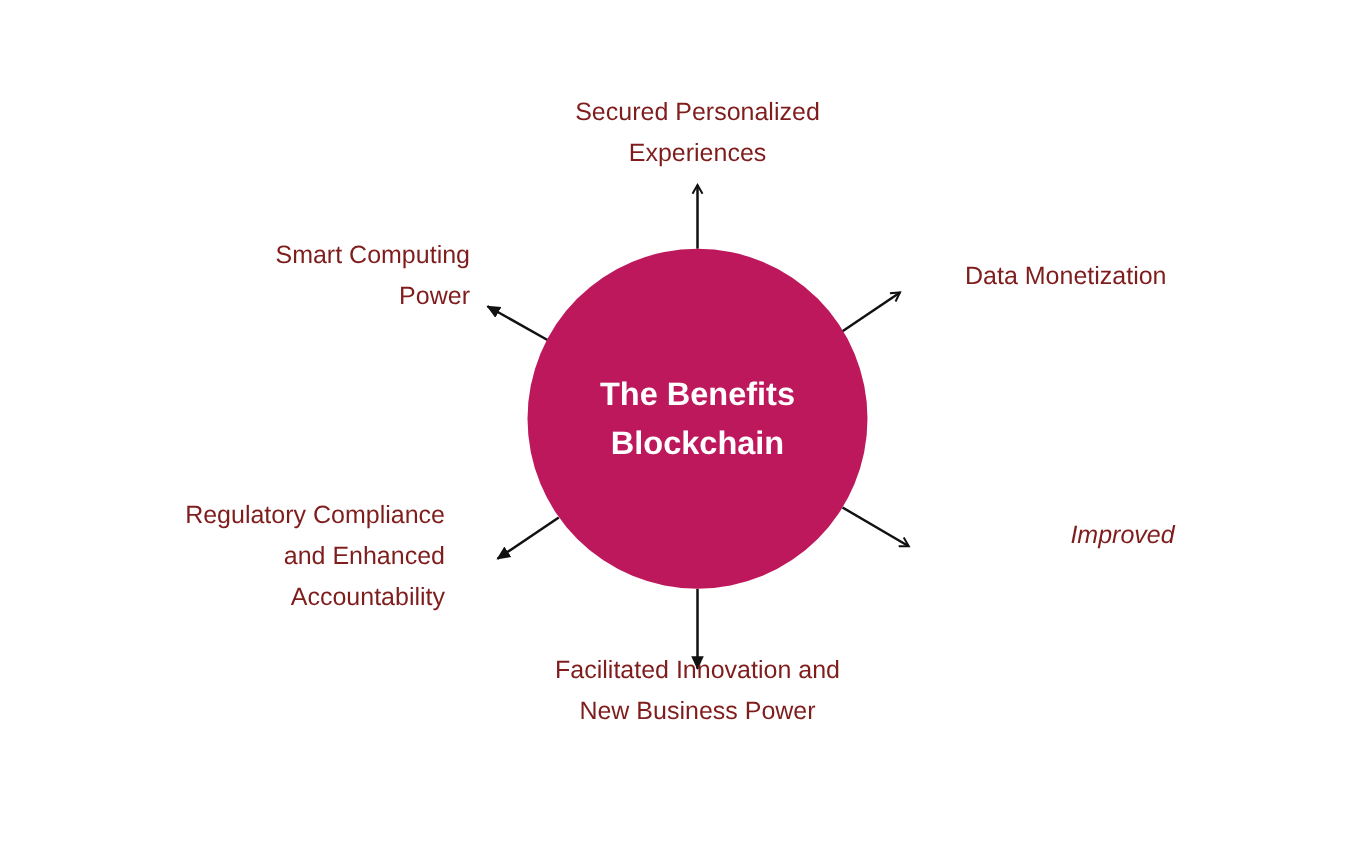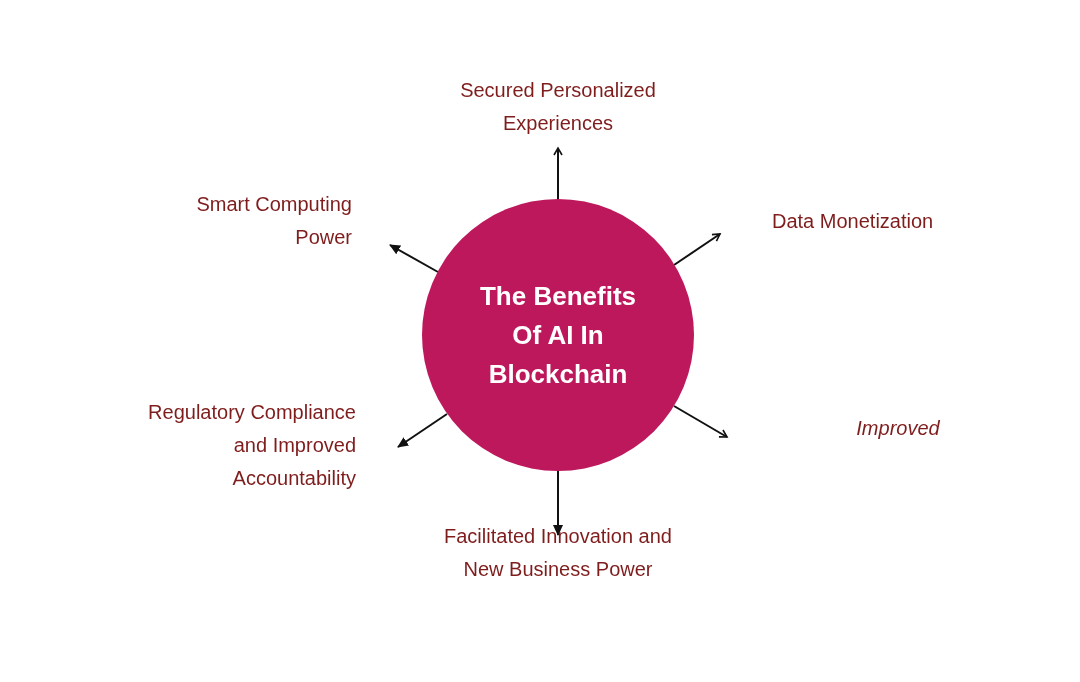--- a/index.html
+++ b/index.html
@@ -7,21 +7,21 @@
          font-family: "Liberation Sans", "DejaVu Sans", sans-serif; color: #1a1a1a; }
   #diagram-svg { position: absolute; left: 0; top: 0; }
   .hub { position: absolute; left: 422px; top: 199px; width: 272px; height: 272px;
          border-radius: 50%; background: #be185d; display: flex; align-items: center;
          justify-content: center; text-align: center; }
   .hub-title { color: #ffffff; font-weight: bold; font-size: 26px; line-height: 39px;
                width: 200px; }
   .label { position: absolute; font-size: 20px; line-height: 33px; color: #7f1d1d; }
   .label span { display: block; white-space: nowrap; }
   .l-top { left: 408px; top: 74px; width: 300px; text-align: center; }
-  .l-tl { left: 52px; top: 188px; width: 300px; text-align: right; }
+  .l-tl { left: 76px; top: 188px; width: 300px; text-align: right; }
   .l-tr { left: 748px; top: 205px; width: 300px; text-align: left; margin-left: 24px; }
   .l-bl { left: 56px; top: 396px; width: 300px; text-align: right; }
   .l-br { left: 748px; top: 412px; width: 300px; text-align: center; font-style: italic; }
   .l-bottom { left: 398px; top: 520px; width: 320px; text-align: center; }
 </style>
 </head>
 <body>
 
 <svg id="diagram-svg" width="1080" height="682" viewBox="0 0 1080 682">
   <defs>
@@ -36,21 +36,20 @@
   <line x1="674" y1="265" x2="720" y2="234" stroke="#111" stroke-width="2" marker-end="url(#arrow-open)"></line>
   <line x1="674" y1="406" x2="727" y2="437" stroke="#111" stroke-width="2" marker-end="url(#arrow-open)"></line>
   <line x1="558" y1="471" x2="558" y2="535" stroke="#111" stroke-width="2" marker-end="url(#arrow-solid)"></line>
   <line x1="447" y1="414" x2="398" y2="447" stroke="#111" stroke-width="2" marker-end="url(#arrow-solid)"></line>
   <line x1="438" y1="272" x2="390" y2="245" stroke="#111" stroke-width="2" marker-end="url(#arrow-solid)"></line>
 </svg>
 
 <div class="hub">
   <div class="hub-title">
     <div>The Benefits</div>
-    <div>Of AI In</div>
     <div>Blockchain</div>
   </div>
 </div>
 
 <div class="label l-top">
   <span>Secured Personalized</span>
   <span>Experiences</span>
 </div>
 
 <div class="label l-tr">
@@ -61,20 +60,20 @@
   <span>Improved</span>
 </div>
 
 <div class="label l-bottom">
   <span>Facilitated Innovation and</span>
   <span>New Business Power</span>
 </div>
 
 <div class="label l-bl">
   <span>Regulatory Compliance</span>
-  <span>and Improved</span>
+  <span>and Enhanced</span>
   <span>Accountability</span>
 </div>
 
 <div class="label l-tl">
   <span>Smart Computing</span>
   <span>Power</span>
 </div>
 
 </body></html>

